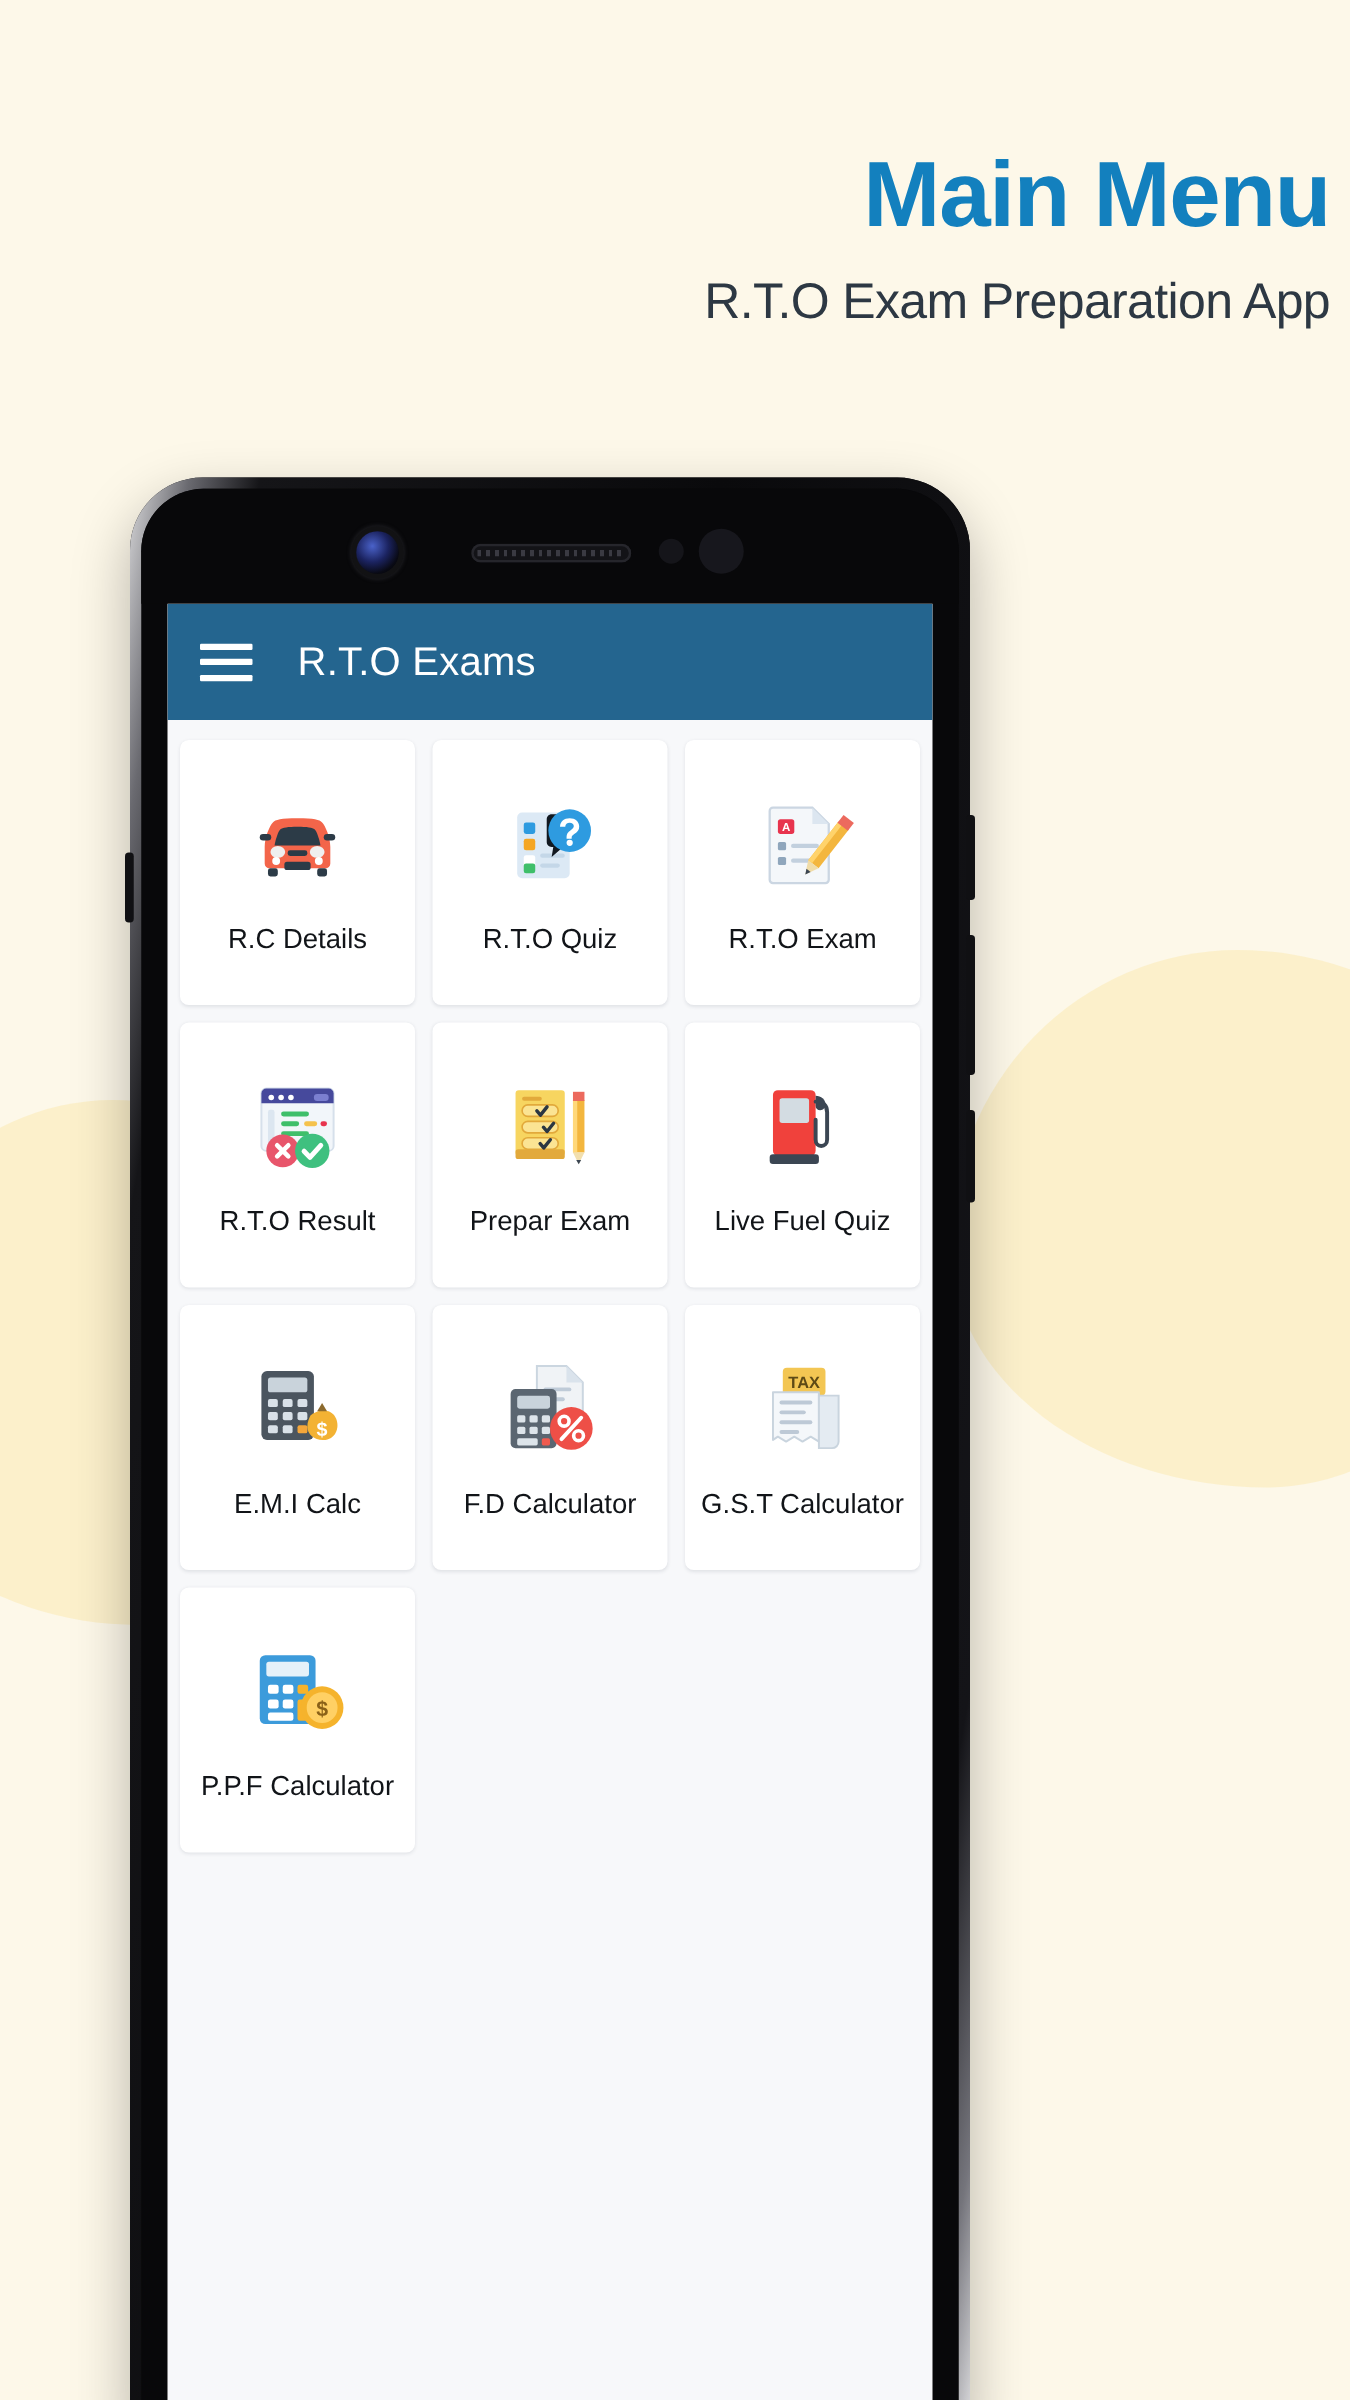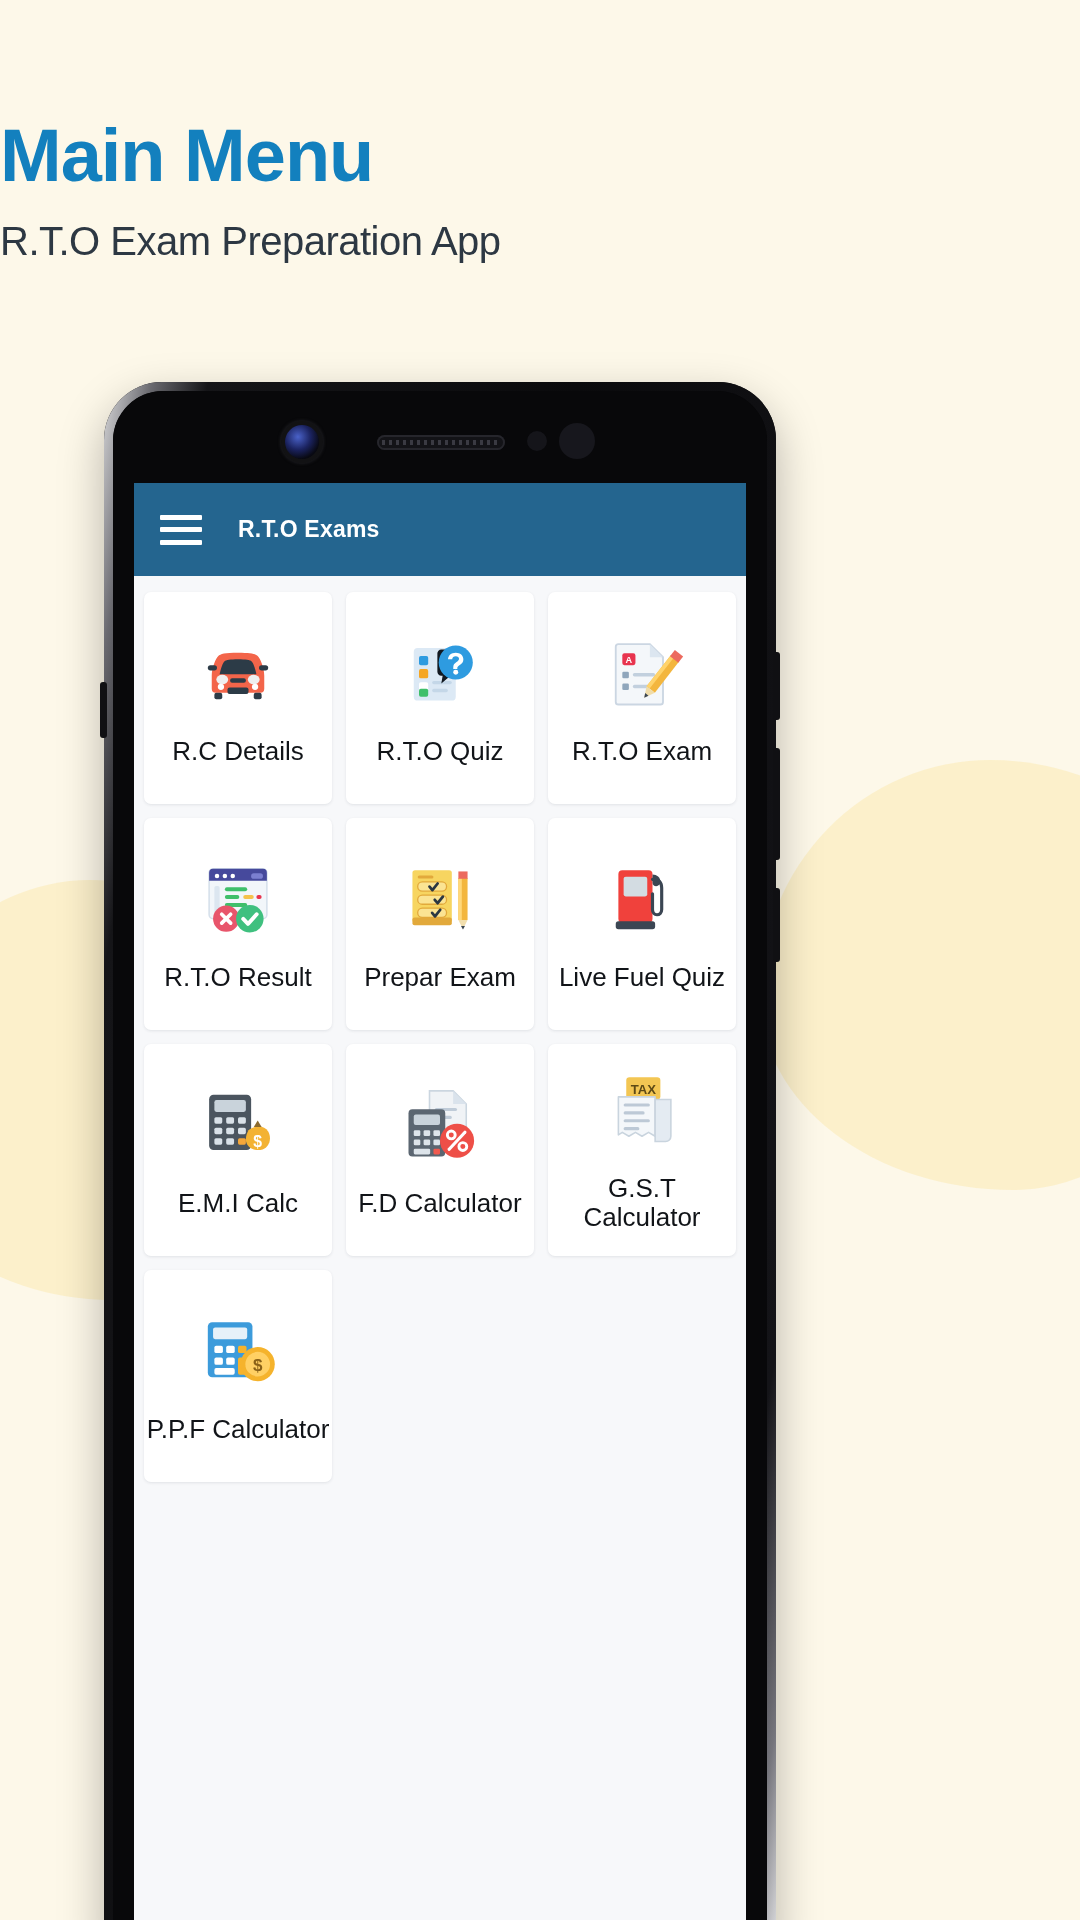--- a/index.html
+++ b/index.html
@@ -15,21 +15,21 @@
     position:absolute; left:-120px; top:880px; width:420px; height:420px;
     background:#FBEFC6; border-radius:50% 50% 45% 55%/ 55% 45% 55% 45%;
     opacity:.85;
   }
   .bg-blob-right{
     position:absolute; right:-140px; top:760px; width:460px; height:430px;
     background:#FBEFC6; border-radius:50% 50% 45% 55%/ 55% 45% 55% 45%;
     opacity:.85;
   }
 
-  .header { position:absolute; top:118px; left:0; width:1064px; text-align:left; z-index:5;}
+  .header { position:absolute; top:118px; left:0; width:1064px; text-align:right; z-index:5;}
   .title {
     font-size:74px; font-weight:bold; color:#1380BE; letter-spacing:-1px;
     line-height:1.02;
   }
   .subtitle {
     margin-top:26px; font-size:40px; color:#2D3843; font-weight:400;
     letter-spacing:-0.5px;
   }
 
   
@@ -82,35 +82,35 @@
   .screen{
     position:absolute; left:21px; top:92px; right:21px; bottom:0;
     background:#F7F8FA; overflow:hidden;
   }
   .appbar{
     height:93px; background:#24658F; display:flex; align-items:center;
     padding-left:26px;
   }
   .hamburger{ width:42px; height:30px; display:flex; flex-direction:column; justify-content:space-between; cursor:pointer;}
   .hamburger span{ display:block; height:5px; background:#fff; border-radius:1px;}
-  .appbar-title{ color:#fff; font-size:23px; font-weight:bold; margin-left:36px; letter-spacing:.2px;}
+  .appbar-title{ color:#fff; font-size:32px; font-weight:normal; margin-left:36px; letter-spacing:.2px;}
 
   .grid{
     padding:16px 10px 0 10px;
     display:grid; grid-template-columns:repeat(3,1fr);
     gap:14px;
   }
   .tile{
     background:#fff; border-radius:7px; height:212px;
     display:flex; flex-direction:column; align-items:center; justify-content:center;
     box-shadow:0 1px 3px rgba(25,35,60,.10);
   }
   .tile-icon{ width:84px; height:84px; display:flex; align-items:center; justify-content:center;}
   .tile-icon svg{ width:84px; height:84px; display:block;}
-  .tile-label{ margin-top:22px; font-size:26px; color:#111418; text-align:center; line-height:1.1;}
+  .tile-label{ margin-top:22px; font-size:22px; color:#111418; text-align:center; line-height:1.1;}
 </style>
 </head>
 <body>
 
 <div class="bg-blob-left"></div>
 <div class="bg-blob-right"></div>
 
 <div class="header">
   <div class="title">Main Menu</div>
   <div class="subtitle">R.T.O Exam Preparation App</div>

